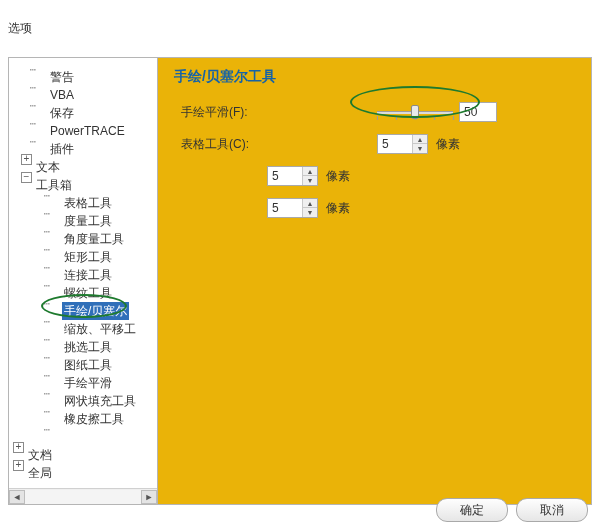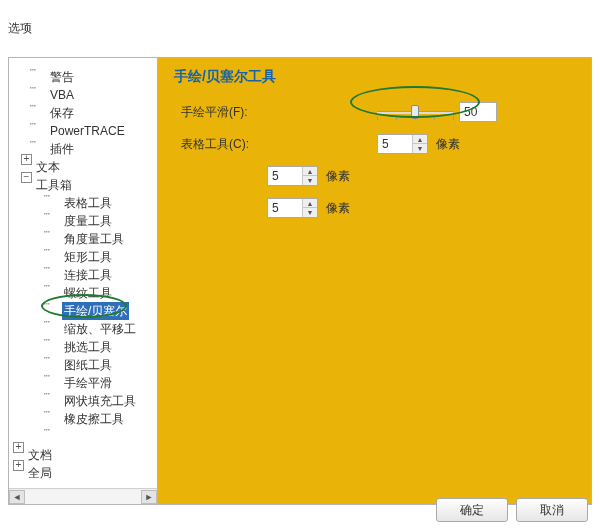--- a/index.html
+++ b/index.html
@@ -160,21 +160,21 @@
     right:12px;
     bottom:8px;
     display:flex;
     gap:8px;
   }
   .btn {
     min-width:72px;
     height:24px;
     border:1px solid #a9a9a9;
     background:linear-gradient(#fefefe,#e6e6e6);
-    border-radius:3px;
+    border-radius:11px;
     display:inline-flex;align-items:center;justify-content:center;
     font-size:12px;color:#333;
   }
 </style>
 </head>
 <body>
 
 <div class="window-title">选项</div>
 
 <div class="main-area">

